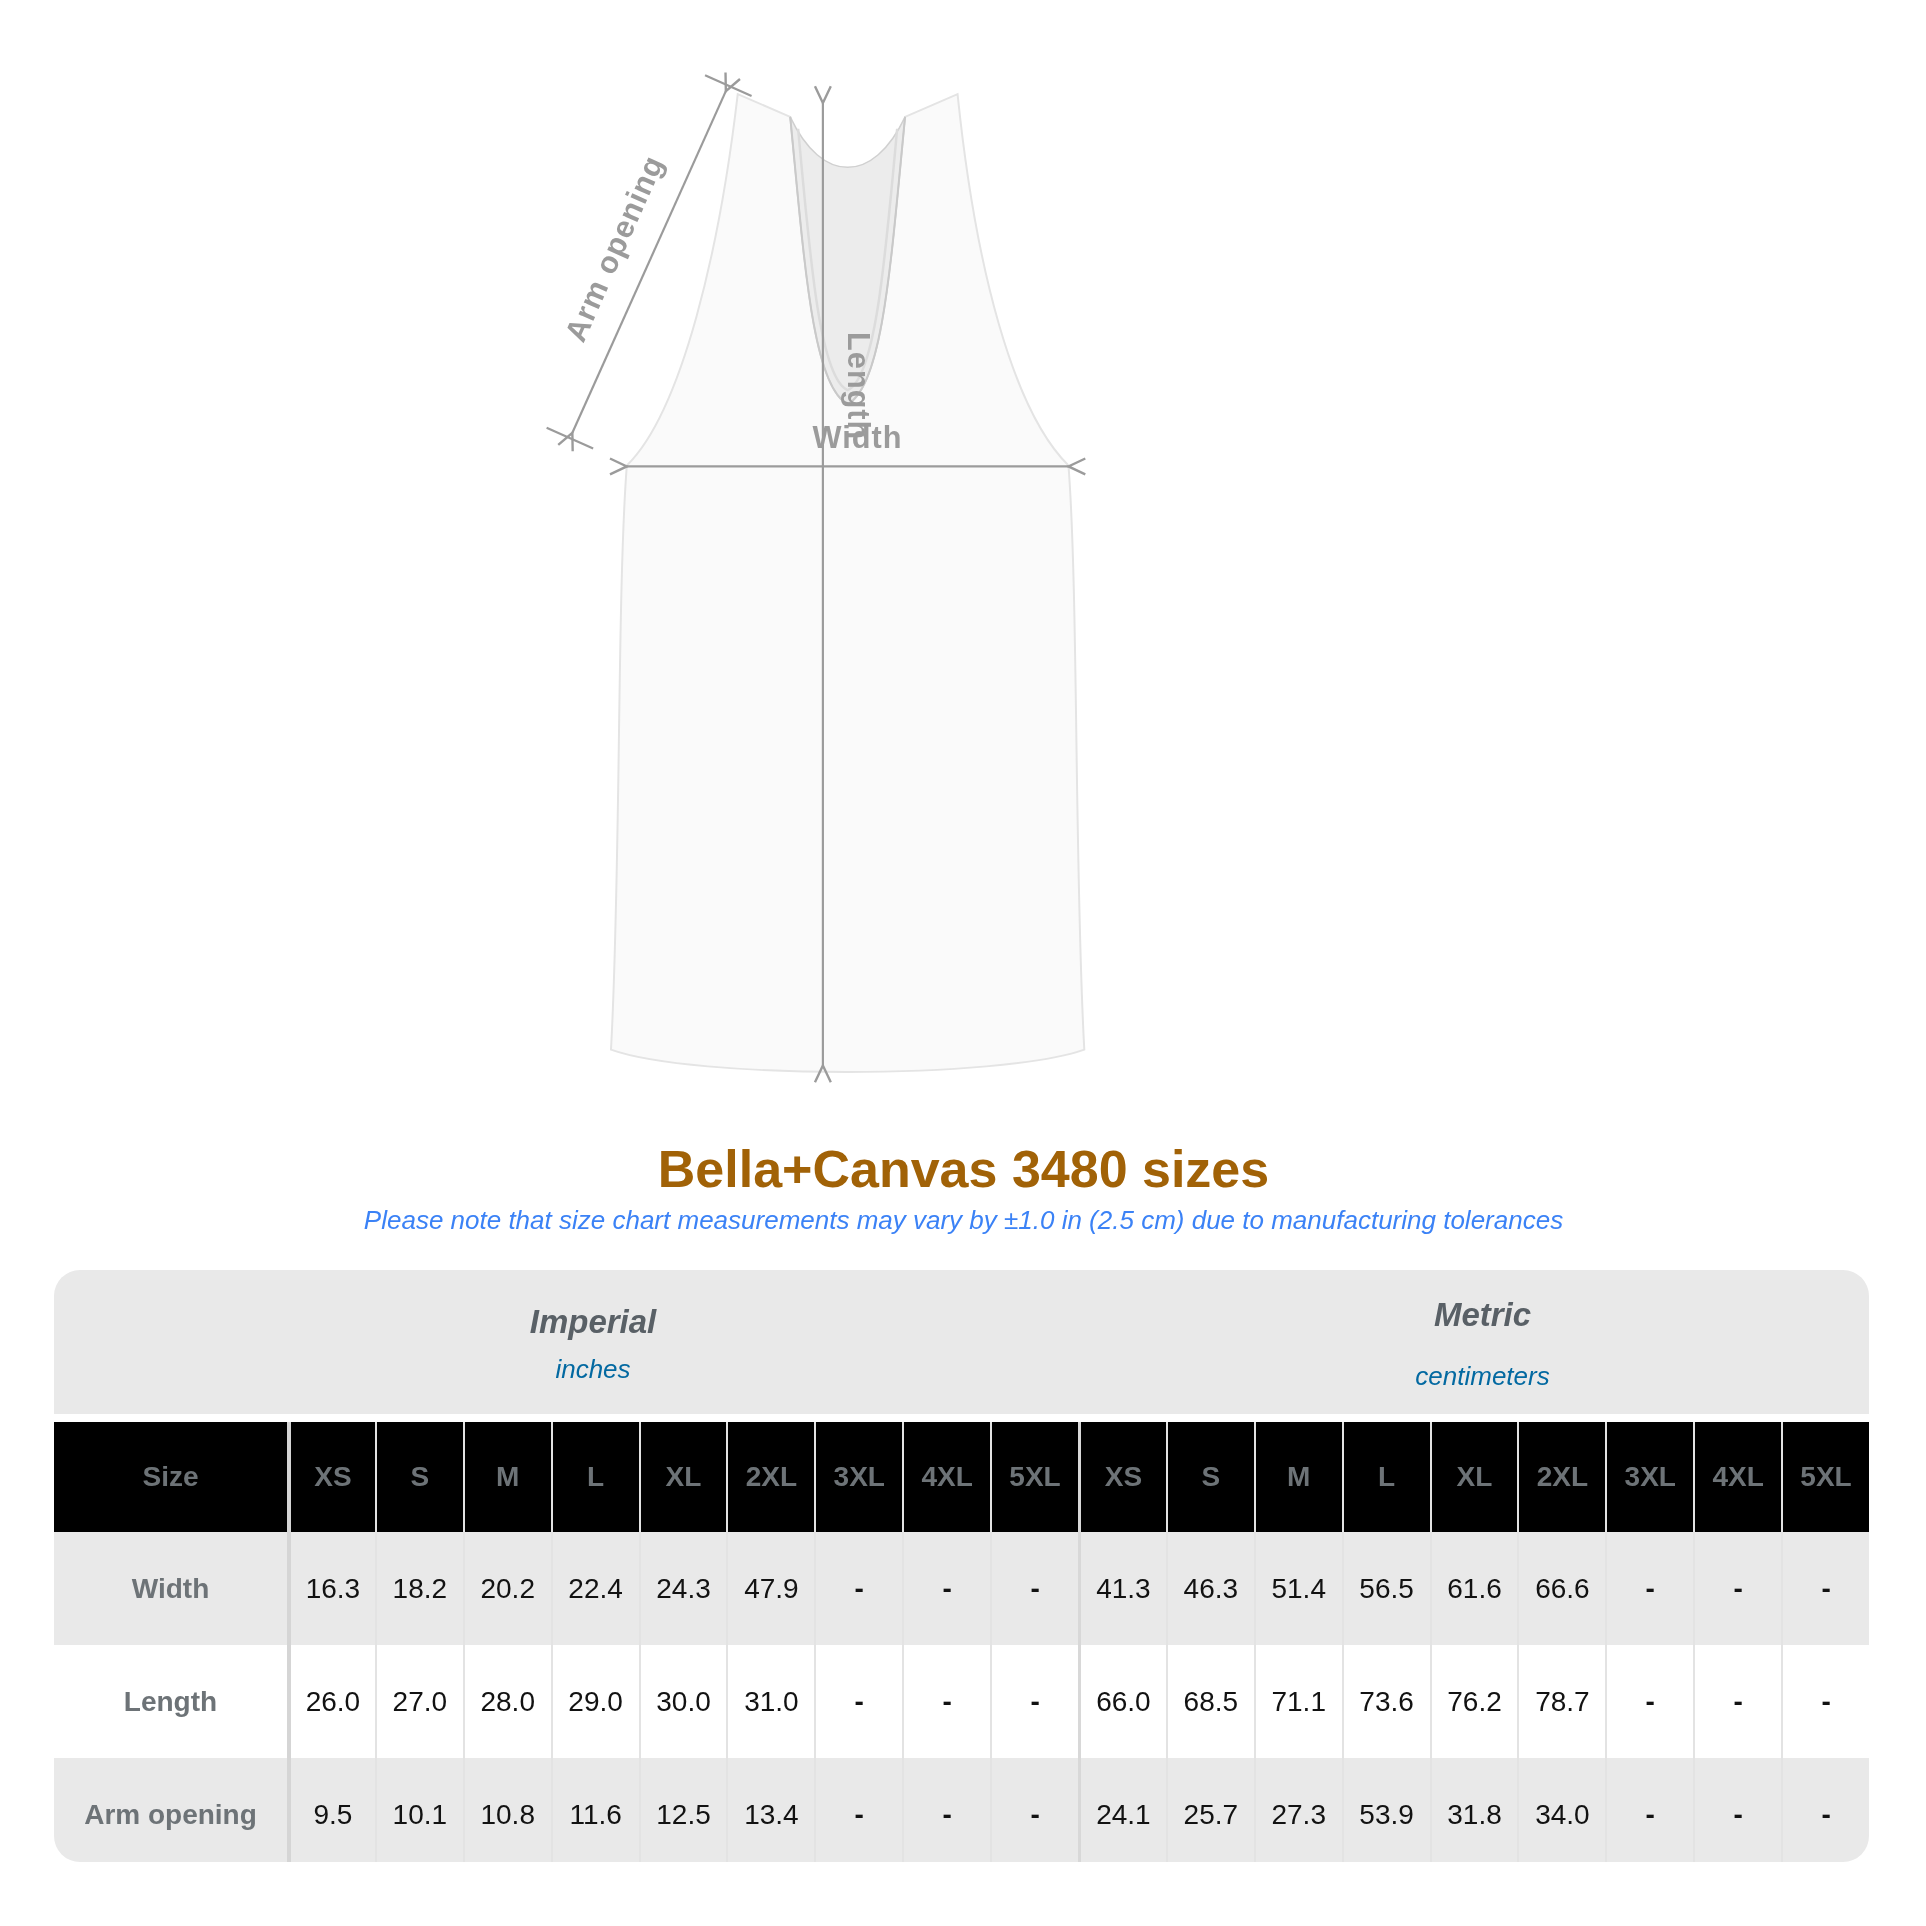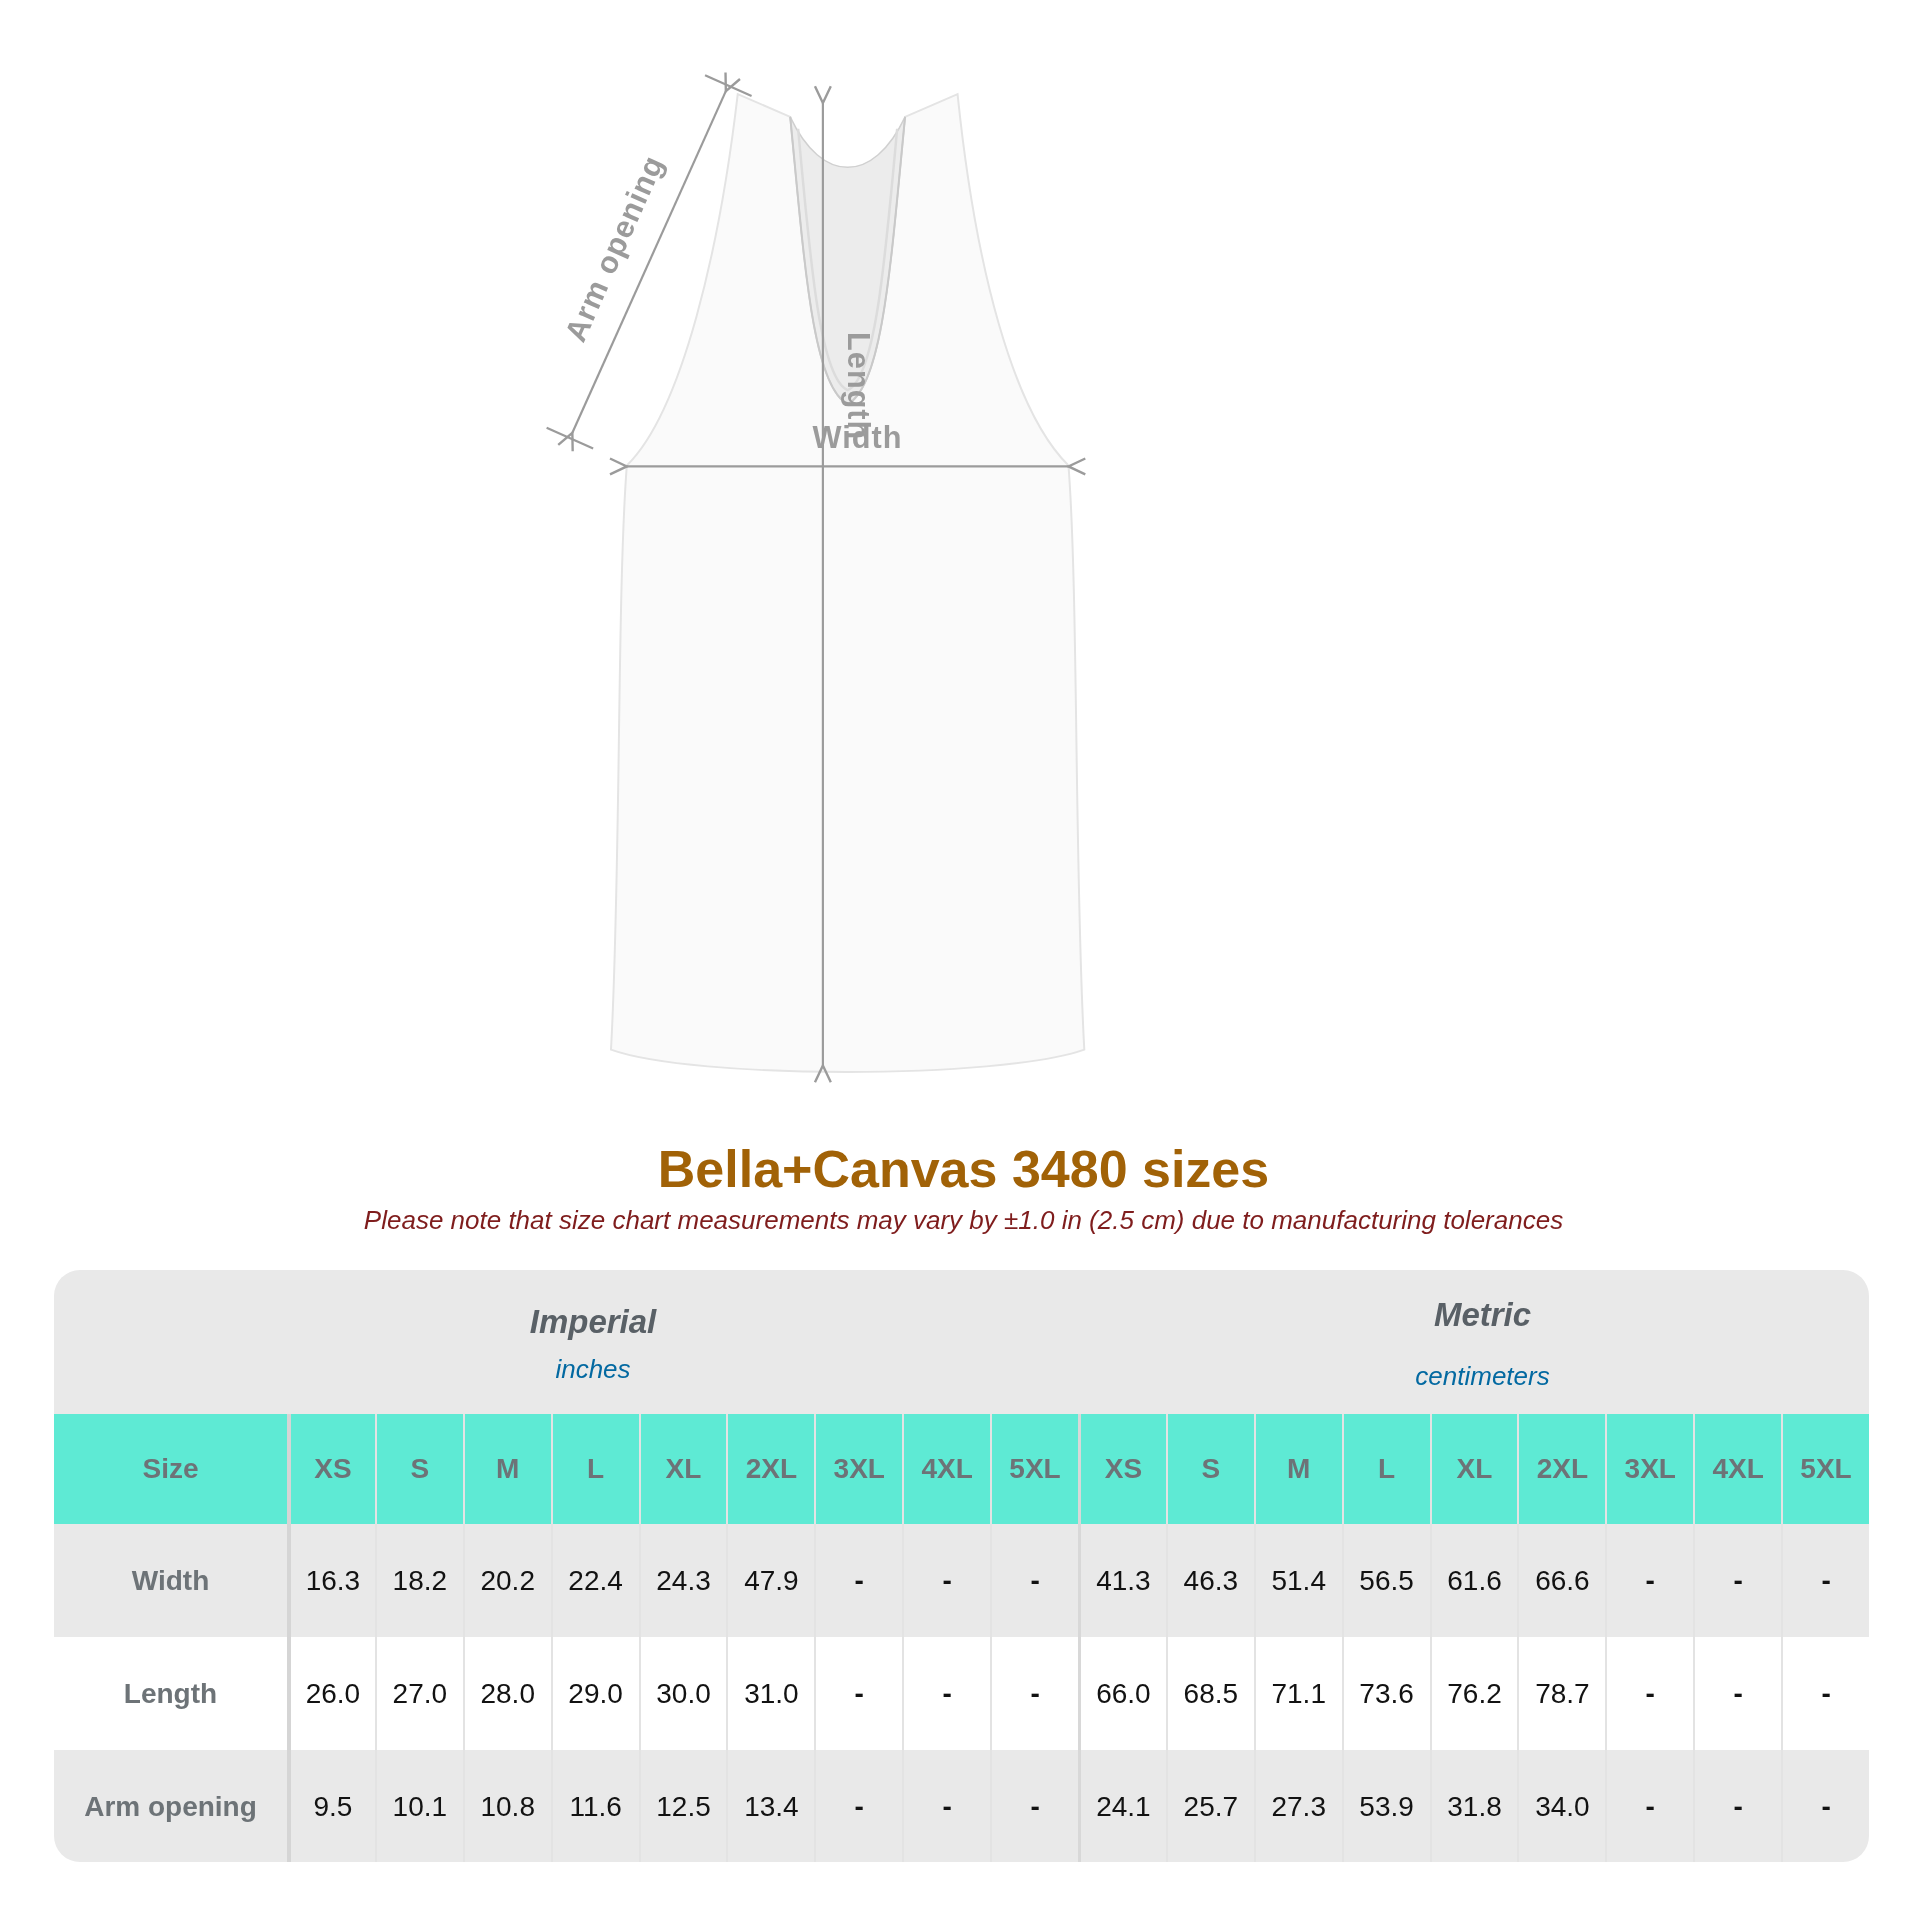--- a/index.html
+++ b/index.html
@@ -17,31 +17,31 @@
     font-size:31px; font-weight:bold; letter-spacing:1px;
   }
 
   
   .page-title {
     position:absolute; top:1139px; left:0; width:100%;
     text-align:center; font-size:52px; font-weight:bold; color:#a16207;
   }
   .tolerance-note {
     position:absolute; top:1205px; left:0; width:100%;
-    text-align:center; font-size:26px; font-style:italic; color:#7f1d1d;
+    text-align:center; font-size:26px; font-style:italic; color:#3b82f6;
   }
 
   
   .size-table {
     position:absolute; left:54px; top:1270px; width:1815px; height:592px;
     border-radius:26px; overflow:hidden;
   }
   .trow { display:grid; grid-template-columns:233px repeat(18, 1fr); width:100%; }
   .trow.band  { height:144px; background:#e9e9e9;padding-left:36px; }
-  .trow.sizes { height:110px; background:#5eead4; }
+  .trow.sizes { height:110px; background:#000000;margin-top:8px; }
   .trow.data  { height:113px; background:#ffffff; }
   .trow.data.gray { background:#e9e9e9; }
 
   .band-cell {
     display:flex; flex-direction:column; align-items:center; justify-content:center;
     gap:13px; padding-top:4px;
   }
   .band-cell.left  { grid-column:1 / 11; }
   .band-cell.right { grid-column:11 / 20;gap:27px; }
   .band-label { font-size:33px; font-weight:bold; font-style:italic; color:#596066; }

